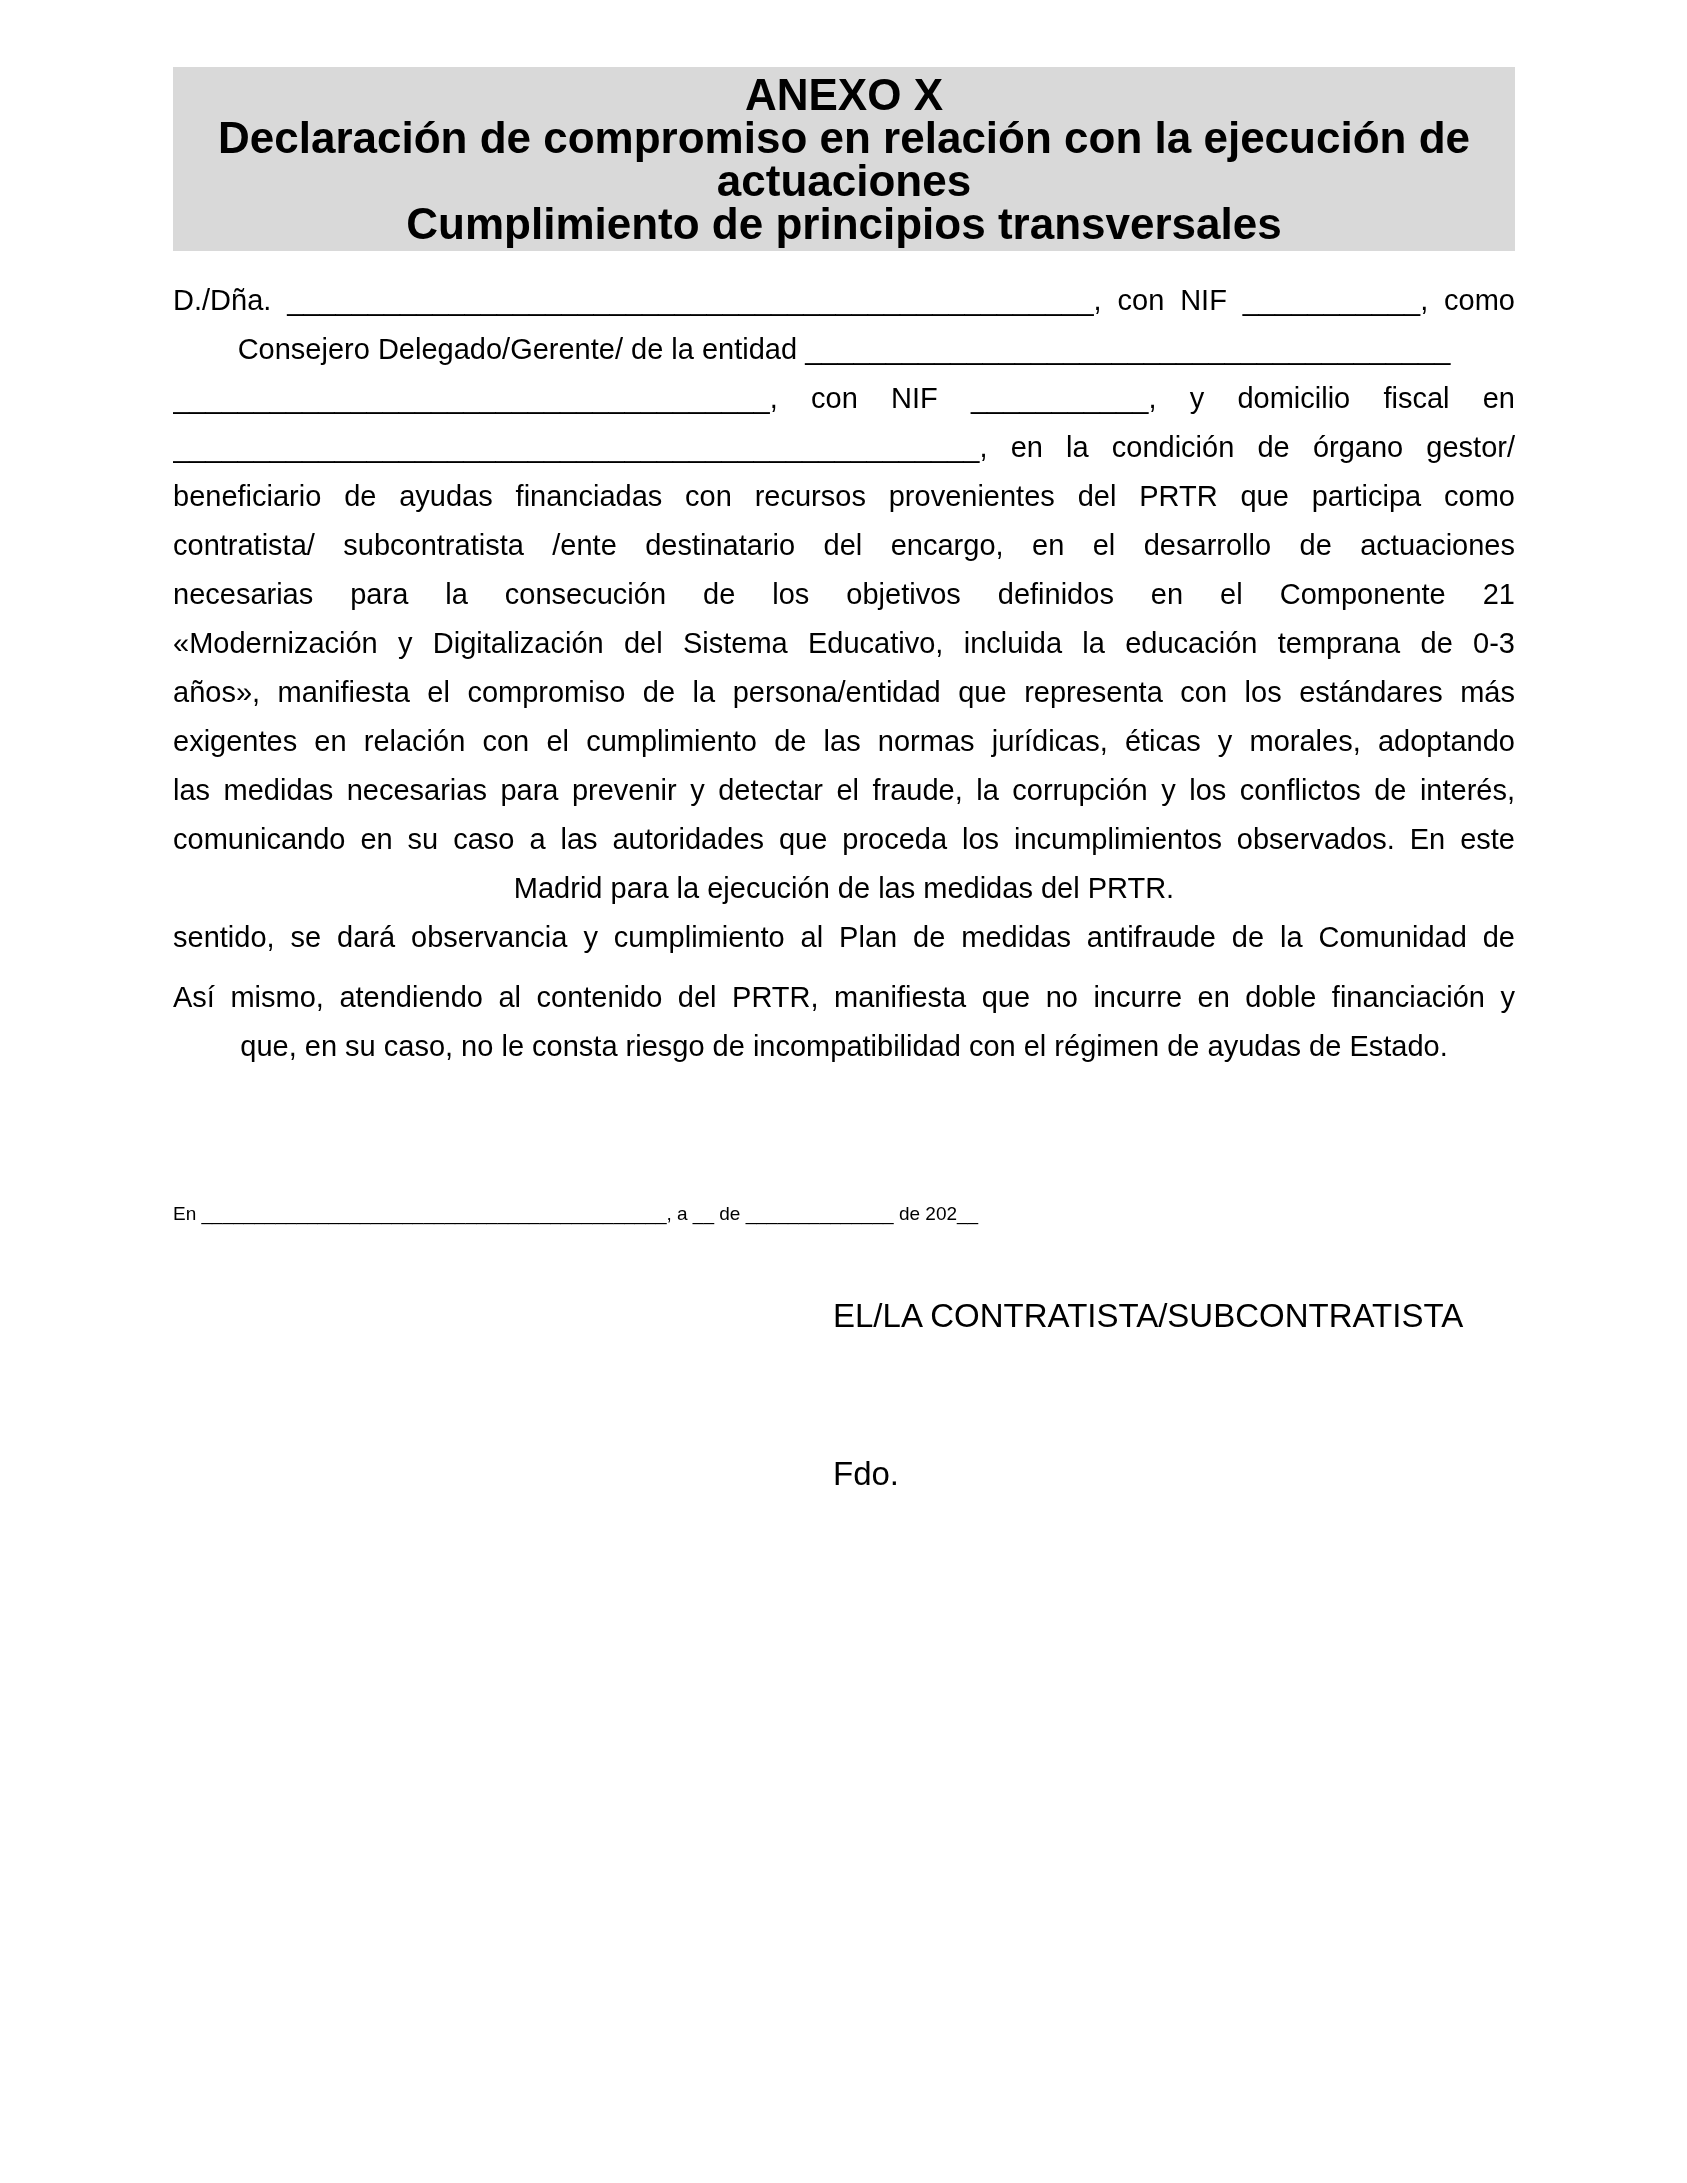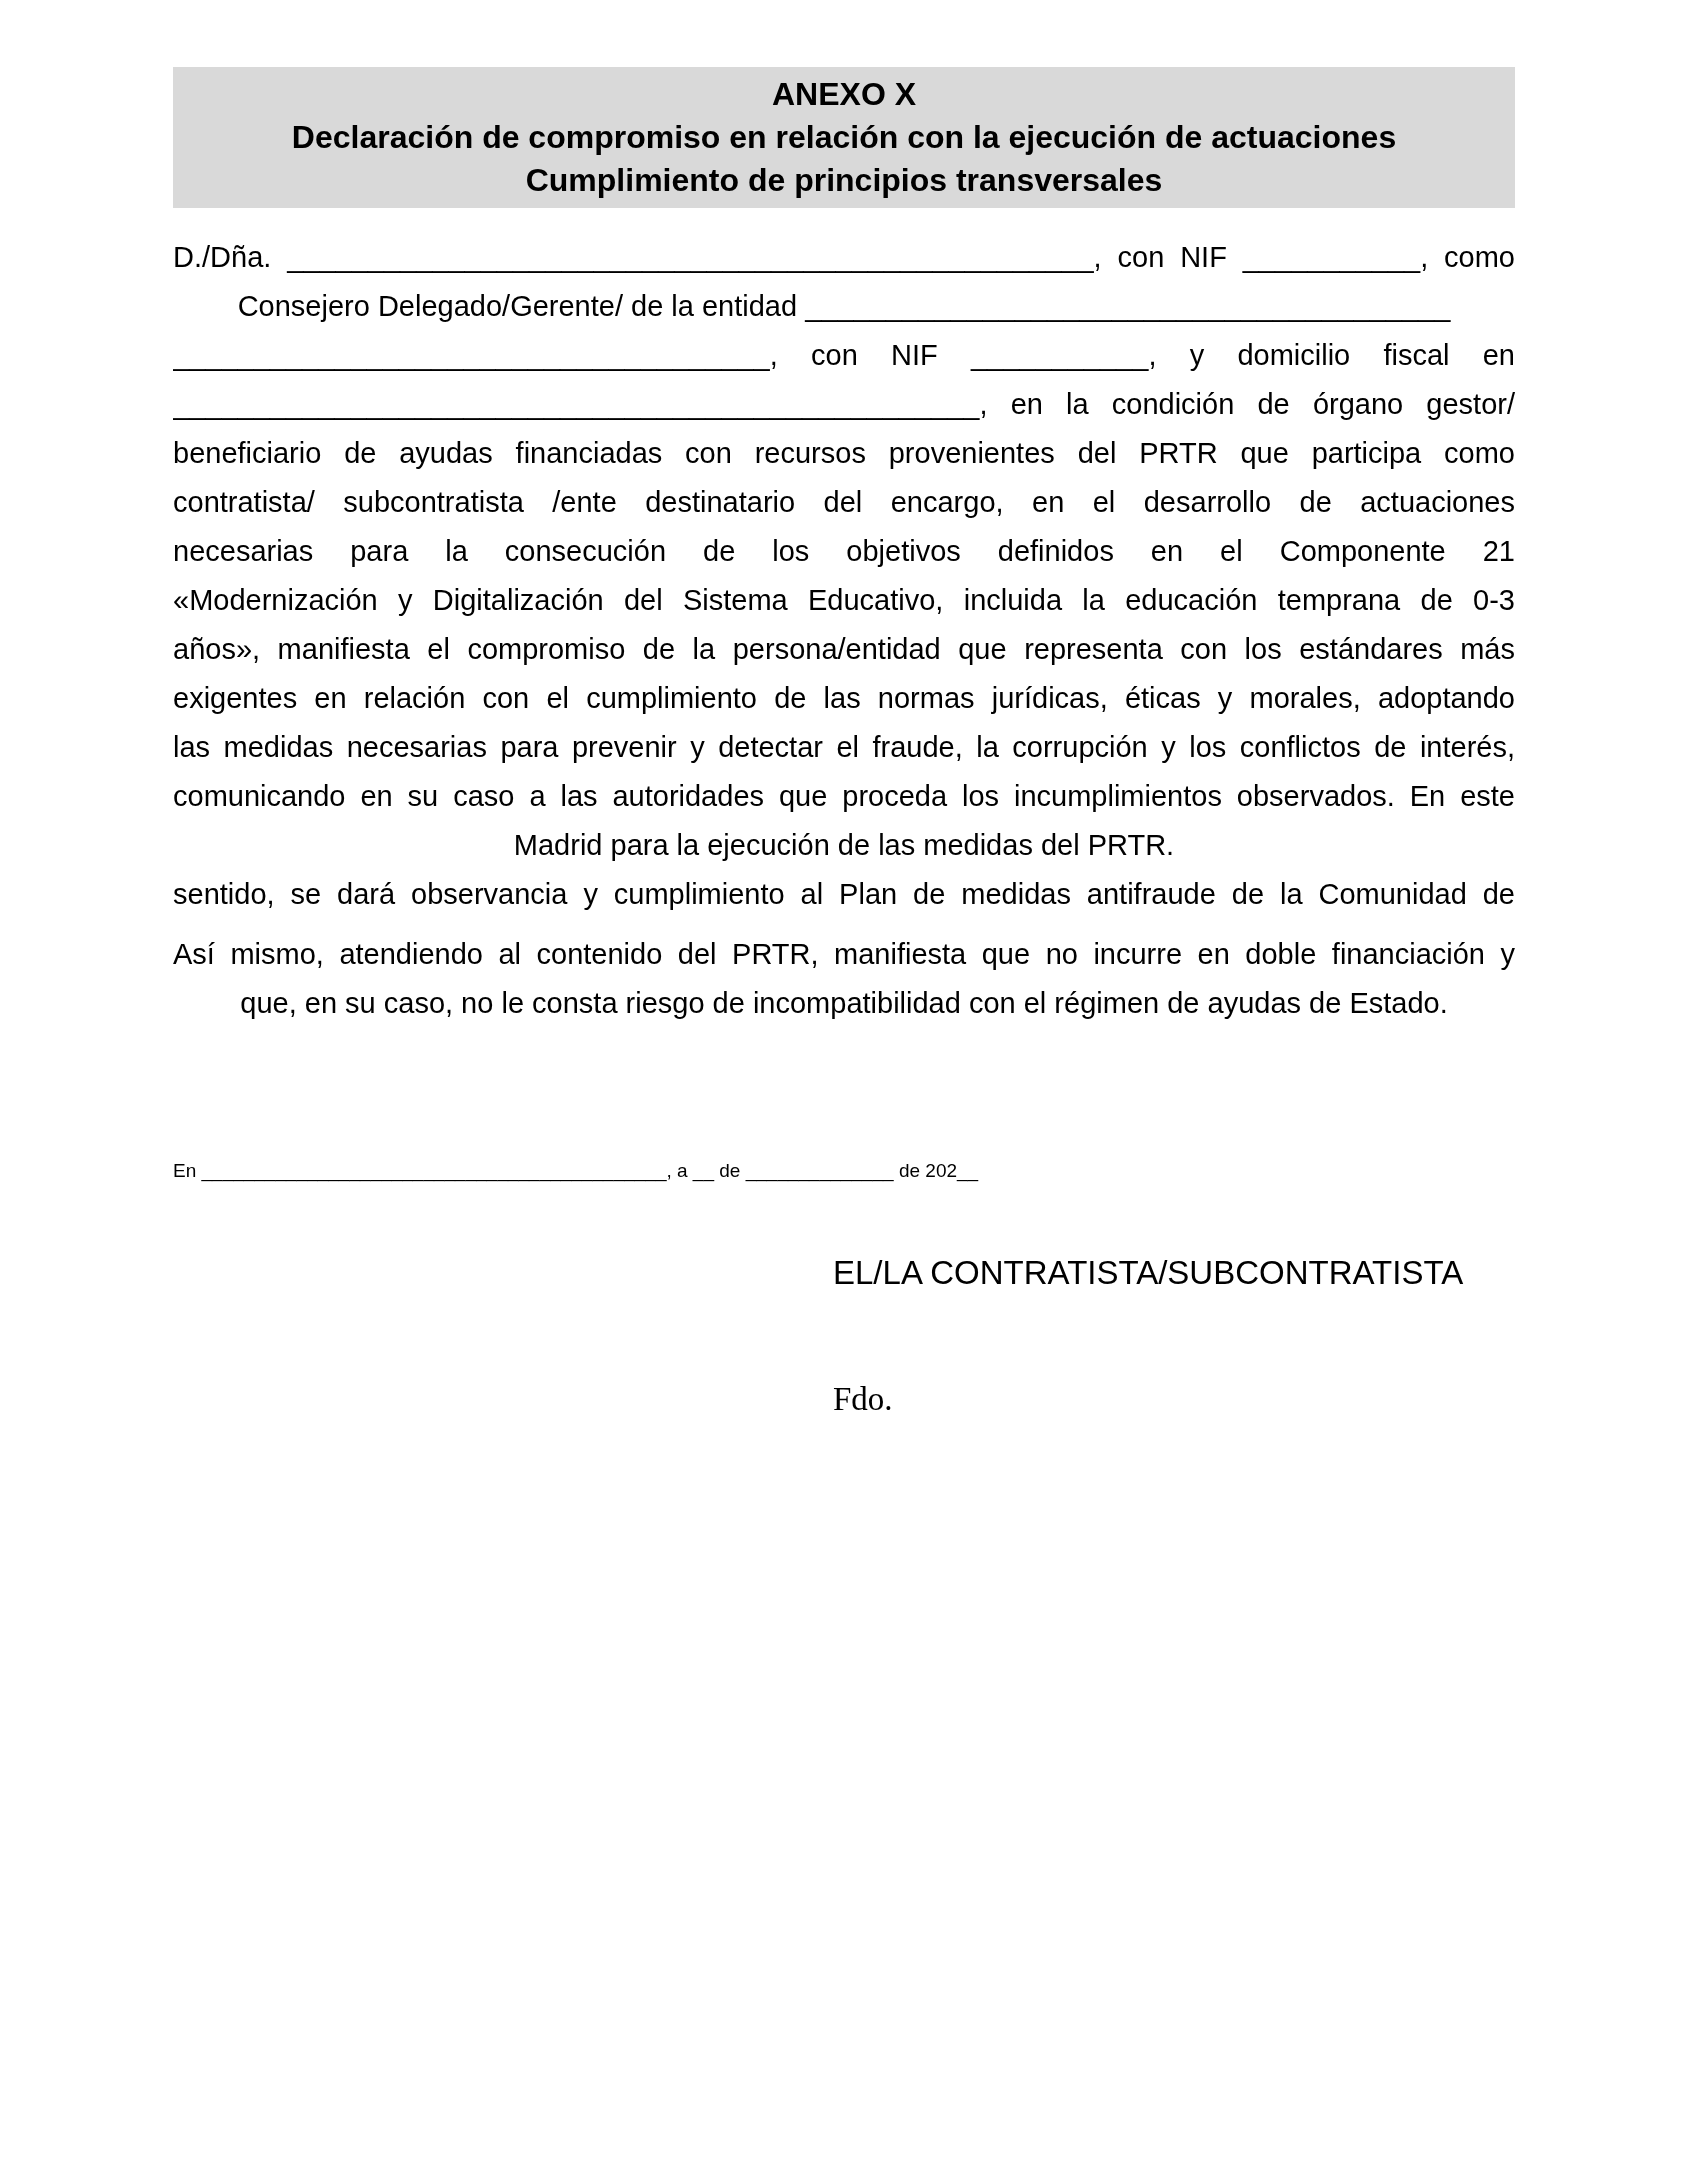--- a/index.html
+++ b/index.html
@@ -14,21 +14,21 @@
     background: #ffffff;
     box-sizing: border-box;
     padding: 67px 173px 0 173px;
     font-family: "Liberation Sans", "DejaVu Sans", sans-serif;
     color: #000000;
   }
   .header-block {
     background: #d9d9d9;
     text-align: center;
     font-weight: bold;
-    font-size: 32px;
+    font-size: 44px;
     line-height: 43px;
     padding: 6px 4.6px;
   }
   .body-text {
     font-size: 29px;
     line-height: 49px;
   }
   .paragraph { margin: 0; }
   .para-1 { margin-top: 25px; }
   .para-2 { margin-top: 10.6px; }
@@ -49,22 +49,21 @@
     line-height: 49px;
     white-space: nowrap;
   }
   .signature-block {
     margin-top: 55px;
     margin-left: 660px;
     font-size: 33px;
     line-height: 46px;
   }
   .fdo-label {
-    margin-top: 80px;
-    font-family: Liberation Serif, serif;
+    margin-top: 112px;
   }
 </style>
 </head>
 <body>
 
 <div class="page">
 
   <div class="header-block" style="background: rgb(217, 217, 217);">
     <div>ANEXO X</div>
     <div>Declaración de compromiso en relación con la ejecución de actuaciones</div>

